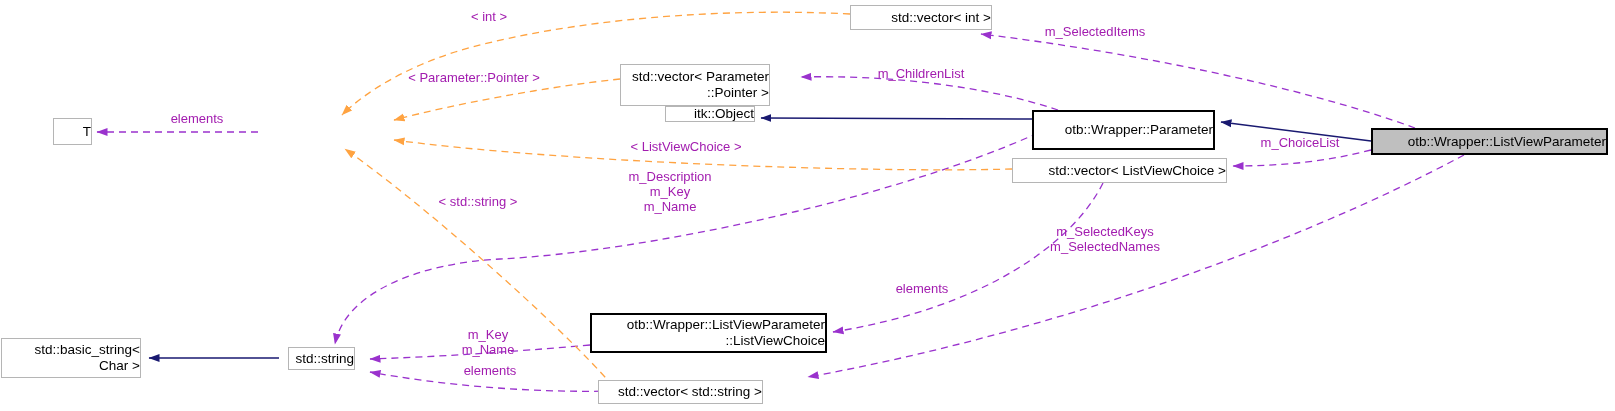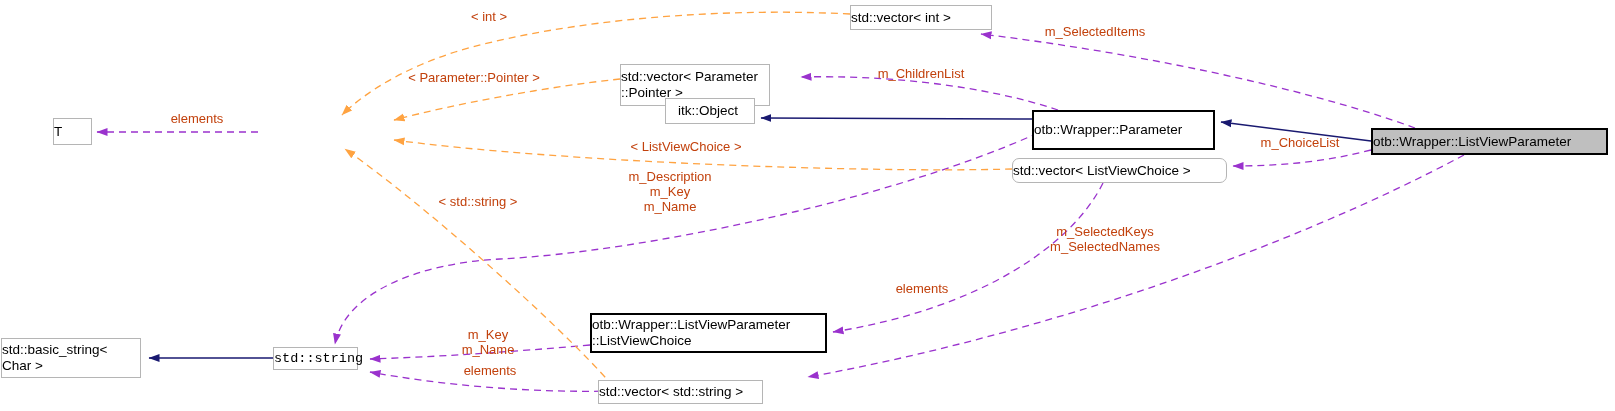--- a/index.html
+++ b/index.html
@@ -21,42 +21,42 @@
     width: 1615px;
     height: 411px;
   }
   .node {
     position: absolute;
     box-sizing: border-box;
     background: #ffffff;
     border: 1px solid #b5b5b5;
     display: flex;
     flex-direction: column;
-    align-items: flex-start;
+    align-items: flex-end;
     justify-content: center;
     font-size: 13.5px;
     line-height: 16px;
     color: #000000;
     white-space: nowrap;
     text-align: center;
     cursor: pointer;
   }
   .node.bold-border {
     border: 2px solid #000000;
   }
   .node.main-node {
     background: #bfbfbf;
     border: 2px solid #000000;
   }
   .edge-label {
     position: absolute;
     transform: translateX(-50%);
     font-size: 13px;
     line-height: 15px;
-    color: #c2410c;
+    color: #a21caf;
     white-space: nowrap;
     text-align: center;
   }
 </style>
 </head>
 <body>
 
 <div id="canvas">
 
   <svg id="edges" viewBox="0 0 1615 411" xmlns="http://www.w3.org/2000/svg">
@@ -99,42 +99,42 @@
 
   <div class="node" style="left:850px; top:5px; width:142px; height:25px;">
     <span>std::vector&lt; int &gt;</span>
   </div>
 
   <div class="node" style="left:620px; top:40px; width:150px; height:42px;margin-top:24px;">
     <span>std::vector&lt; Parameter</span>
     <span>::Pointer &gt;</span>
   </div>
 
-  <div class="node" style="left:665px; top:98px; width:90px; height:26px;padding-left:12px;">
+  <div class="node" style="left:665px; top:106px; width:90px; height:16px;padding-left:12px;">
     <span>itk::Object</span>
   </div>
 
   <div class="node bold-border" style="left:1032px; top:110px; width:183px; height:40px;">
     <span>otb::Wrapper::Parameter</span>
   </div>
 
-  <div class="node" style="left:1012px; top:158px; width:215px; height:25px;border-radius:7px;">
+  <div class="node" style="left:1012px; top:158px; width:215px; height:25px;">
     <span>std::vector&lt; ListViewChoice &gt;</span>
   </div>
 
   <div class="node main-node" style="left:1371px; top:128px; width:237px; height:27px;">
     <span>otb::Wrapper::ListViewParameter</span>
   </div>
 
   <div class="node" style="left:1px; top:338px; width:140px; height:40px;">
     <span>std::basic_string&lt;</span>
     <span>Char &gt;</span>
   </div>
 
-  <div class="node" style="left:273px; top:347px; width:85px; height:23px;font-family:Liberation Mono, monospace;">
+  <div class="node" style="left:288px; top:347px; width:67px; height:23px;">
     <span>std::string</span>
   </div>
 
   <div class="node bold-border" style="left:590px; top:313px; width:237px; height:40px;">
     <span>otb::Wrapper::ListViewParameter</span>
     <span>::ListViewChoice</span>
   </div>
 
   <div class="node" style="left:598px; top:380px; width:165px; height:24px;">
     <span>std::vector&lt; std::string &gt;</span>

